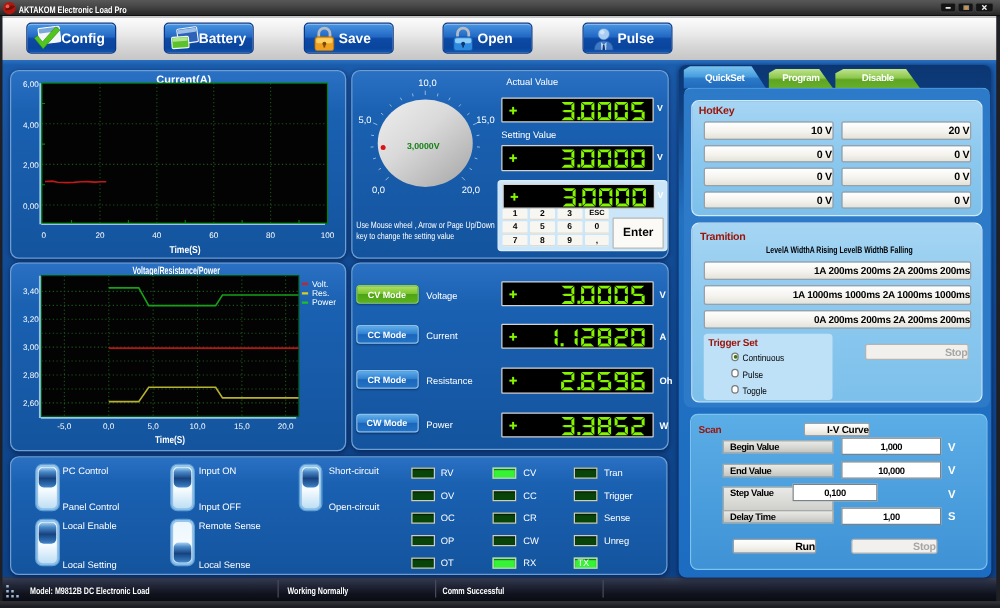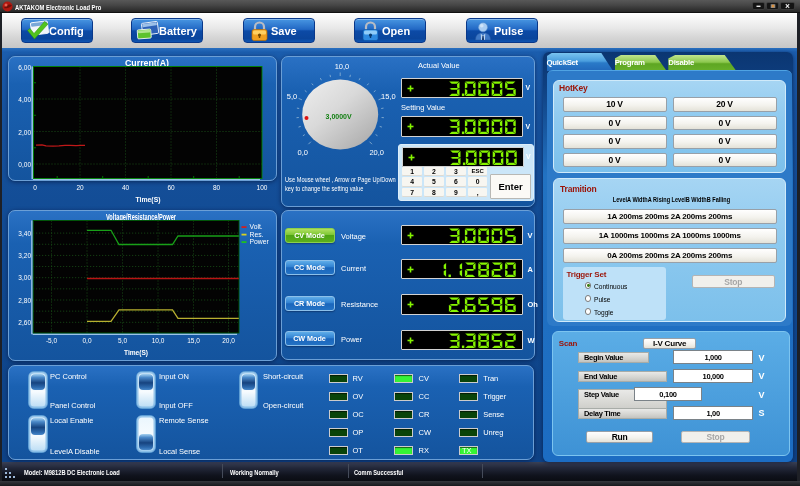--- a/index.html
+++ b/index.html
@@ -20,24 +20,24 @@
 .modebtn{position:absolute;width:50px;height:14.8px;border-radius:3px;background:linear-gradient(180deg,#5fade9 0%,#3182d2 45%,#1a66bc 52%,#2372c4 100%);border:1px solid #8cc0ea;color:#fff;font-weight:bold;font-size:7.2px;text-align:center;line-height:13.5px;box-shadow:0 1px 1.5px rgba(0,0,30,.35)}
 .modebtn.green{background:linear-gradient(180deg,#b0e060 0%,#7cc633 45%,#4ea414 50%,#5cb01c 100%);border-color:#8cd04a}
 .key{position:absolute;background:#f7f6f1;border-radius:1px;color:#000;font-weight:bold;font-size:6.8px;text-align:center;box-shadow:inset 0 -1px 0 #dddbd4}
 .switch{position:absolute;width:19.5px;height:38px;border-radius:6px;background:linear-gradient(180deg,#eaf6fd 0%,#f6fbfe 55%,#b9dcf4 100%);border:1px solid #5e9ed4;box-shadow:inset 0 0 0 1.5px rgba(120,180,228,.75)}
 .knob{position:absolute;left:2px;width:13.5px;height:16.5px;border-radius:4px;background:linear-gradient(180deg,#a6d2f0 0%,#4a88c8 22%,#16437f 55%,#2e6cb0 85%,#4a88c8 100%)}
 .knob.up{top:2px}.knob.down{bottom:2px}
 .led{position:absolute;width:19px;height:8.5px;background:#094409;border:1px solid #cccccc;box-shadow:inset 0 1px 1px rgba(0,0,0,.6)}
 .led.on{background:#35f435}
 .ledlab{position:absolute;color:#fff;font-size:7.5px;letter-spacing:-0.1px}
 .rc{position:absolute;left:542.5px;top:52px;width:250px;height:410px;border-radius:6px;background:linear-gradient(180deg,#0b3672 0%,#0e3f80 8%,#2272c2 30%,#1c6cc2 100%);box-shadow:0 1px 4px rgba(2,12,45,.55)}
-.tab{position:absolute;top:52.5px;height:18.5px;color:#fff;font-weight:bold;font-size:7.8px;letter-spacing:-0.3px;line-height:19px}
+.tab{position:absolute;top:52.5px;height:18.5px;color:#fff;font-weight:bold;font-size:7.8px;letter-spacing:-0.3px;text-align:center;line-height:19px}
 .sect{position:absolute;left:552.5px;width:233px;border-radius:6px;background:linear-gradient(180deg,#a6d5f3 0%,#8dc9ef 45%,#7cc0eb 100%);border:1px solid #cfeafa}
 .redlab{position:absolute;color:#9b1408;font-weight:bold;font-size:8.5px;letter-spacing:-0.2px}
-.wbtn{position:absolute;background:linear-gradient(180deg,#ffffff 0%,#f4f3ee 55%,#e4e2d8 100%);border:1px solid #98a0a8;border-radius:2px;color:#000;font-weight:bold;font-size:8.5px;letter-spacing:-0.2px;text-align:center}
+.wbtn{position:absolute;background:linear-gradient(180deg,#ffffff 0%,#f4f3ee 55%,#e4e2d8 100%);border:1px solid #98a0a8;border-radius:2px;color:#000;font-weight:bold;font-size:8.5px;letter-spacing:-0.2px;text-align:right}
 .wbtn.dis{background:#f1f0ec;color:#a6a6a6;border-color:#b4b4b4}
 .glab{position:absolute;background:linear-gradient(180deg,#e9e9e7 0%,#d4d4d0 60%,#c3c3bf 100%);border:1px solid #a8aca8;color:#000;font-weight:bold;font-size:7.5px;letter-spacing:-0.3px;padding-left:5px}
 .ginp{position:absolute;background:#fff;border:1px solid #7a8288;color:#000;font-weight:bold;font-size:7.5px;letter-spacing:-0.3px;text-align:center}
 .stext{position:absolute;color:#fff;font-weight:bold;font-size:7.5px;top:467.5px;transform:scaleX(0.76);transform-origin:0 0}
 </style></head>
 <body>
 <div id="titlebar"></div>
 <svg class="abs" style="left:2px;top:1px" width="12" height="11" viewBox="0 0 12 11">
     <circle cx="5.5" cy="5.5" r="5" fill="#b01810"></circle>
     <path d="M2 7 Q5 2 10 4 Q7 8 2 7Z" fill="#701008"></path>
@@ -105,21 +105,21 @@
       <circle cx="9.8" cy="4.8" r="1.8" fill="#cfe4f8"></circle>
       <path d="M3.5 19 Q3.5 11.8 11 11.8 Q18.5 11.8 18.5 19 Z" fill="#3e78c6" stroke="#2a5aa0" stroke-width="0.5"></path>
       <path d="M8.7 12.6 L11 14.8 L13.3 12.6 L12.9 19 L9.1 19 Z" fill="#b9d4f0"></path>
       <path d="M10.4 14.8 h1.2 l0.5 4.2 h-2.2 Z" fill="#16386e"></path>
     </svg>
 <div class="lab">Pulse</div>
   </div>
 <div id="main"></div>
 <div id="statusbar"></div>
 <div id="botborder"></div>
-<div class="panel" style="left:8px;top:55.5px;width:269px;height:125px">
+<div class="panel" style="left:8px;top:55.5px;width:269px;height:151px">
 <svg width="266" height="148" viewBox="0 0 266 148" style="position:absolute;left:0;top:0">
 <text x="138" y="9" fill="#fff" font-size="8.5" font-weight="bold" text-anchor="middle" textLength="44" lengthAdjust="spacingAndGlyphs">Current(A)</text>
 <rect x="24.5" y="9.5" width="228.5" height="112" fill="#030303"></rect>
 <path d="M23.2 9.5 V122.3 M24 122.3 H251" stroke="#9cc4e8" stroke-width="1.5" fill="none"></path>
 <path d="M71 9.5 V121.5 M116.5 9.5 V121.5 M162 9.5 V121.5 M207.5 9.5 V121.5 M24.5 42 H253 M24.5 74.5 H253 M24.5 107 H253" stroke="#1b5418" stroke-width="0.9" stroke-dasharray="1,2" fill="none"></path>
 <rect x="24.5" y="9.5" width="228.5" height="112" fill="none" stroke="#008500" stroke-width="0.9"></rect>
 <path d="M24.5 25.75 h2.5 M24.5 58.25 h2.5 M24.5 90.75 h2.5 M48.2 121.5 v-2.5 M93.7 121.5 v-2.5 M139.2 121.5 v-2.5 M184.7 121.5 v-2.5 M230.2 121.5 v-2.5" stroke="#008500" stroke-width="0.9"></path>
 <polyline points="27,88.2 33,87.9 37,88.8 44,89.1 50,88.9 56,88.4 61,88.3 67,88.7 72,88.4 76,88.4" fill="none" stroke="#c01818" stroke-width="1.3"></polyline>
 <text x="22" y="12.5" fill="#fff" font-size="6.5" text-anchor="end">6,00</text>
 <text x="22" y="45" fill="#fff" font-size="6.5" text-anchor="end">4,00</text>
@@ -200,21 +200,21 @@
 <circle cx="24.5" cy="61" r="2" fill="#dd1212"></circle>
 <text x="56.6" y="62.3" fill="#128012" font-size="7" font-weight="bold" text-anchor="middle">3,0000V</text>
 <text x="60" y="11.5" fill="#fff" font-size="7.5" text-anchor="middle">10,0</text>
 <text x="10" y="41.5" fill="#fff" font-size="7.5" text-anchor="middle">5,0</text>
 <text x="106.4" y="41.5" fill="#fff" font-size="7.5" text-anchor="middle">15,0</text>
 <text x="20.8" y="97.6" fill="#fff" font-size="7.5" text-anchor="middle">0,0</text>
 <text x="94.7" y="97.6" fill="#fff" font-size="7.5" text-anchor="middle">20,0</text>
 </svg>
 <div class="wlab" style="left:2.5px;top:118.5px;font-size:7.2px;transform:scaleX(0.79);transform-origin:0 0">Use Mouse wheel , Arrow or Page Up/Down</div>
 <div class="wlab" style="left:2.5px;top:127.5px;font-size:7.2px;transform:scaleX(0.79);transform-origin:0 0">key to change the setting value</div>
-<div class="wlab" style="left:136px;top:4px;font-size:7.5px">Actual Value</div>
+<div class="wlab" style="left:123px;top:4px;font-size:7.5px">Actual Value</div>
 <div class="disp" id="d1" style="left:119px;top:21px;width:122px;height:20.5px">
       <svg width="120" height="19" style="position:absolute;left:0;top:0">
         <rect x="5.5" y="8.7" width="6" height="1.6" fill="#86f500"></rect>
         <rect x="7.7" y="6.5" width="1.6" height="6" fill="#86f500"></rect>
         <polygon points="47.2,2.5 57.2,2.5 54.7,4.8 49.7,4.8" fill="#86f500"></polygon>
         <polygon points="57.5,2.9 57.5,9.5 55.1,8.6 55.1,5.1" fill="#86f500"></polygon>
         <polygon points="47.5,9.8 49.6,8.9 54.9,8.9 56.9,9.8 54.9,10.7 49.6,10.7" fill="#86f500"></polygon>
         <polygon points="57.5,10.1 57.5,16.7 55.1,14.5 55.1,11.0" fill="#86f500"></polygon>
         <polygon points="49.7,14.8 54.7,14.8 57.2,17.1 47.2,17.1" fill="#86f500"></polygon>
         <rect x="59.9" y="14.55" width="2.4" height="2.5" fill="#86f500"></rect>
@@ -489,21 +489,21 @@
 <div class="panel" style="left:8px;top:365px;width:526px;height:95px">
 <div class="switch" style="left:19.2px;top:4.7px">
       <div class="knob up"></div>
     </div>
 <div class="wlab" style="left:41px;top:6.3px;font-size:7.5px">PC Control</div>
 <div class="wlab" style="left:41px;top:34.5px;font-size:7.5px">Panel Control</div>
 <div class="switch" style="left:19.2px;top:49px">
       <div class="knob up"></div>
     </div>
 <div class="wlab" style="left:41px;top:49.5px;font-size:7.5px">Local Enable</div>
-<div class="wlab" style="left:41px;top:80.5px;font-size:7.5px">LevelA Disable</div>
+<div class="wlab" style="left:41px;top:80.5px;font-size:7.5px">Local Setting</div>
 <div class="switch" style="left:127.2px;top:4.7px">
       <div class="knob up"></div>
     </div>
 <div class="wlab" style="left:150px;top:6.3px;font-size:7.5px">Input ON</div>
 <div class="wlab" style="left:150px;top:34.5px;font-size:7.5px">Input OFF</div>
 <div class="switch" style="left:127.2px;top:49px">
       <div class="knob down"></div>
     </div>
 <div class="wlab" style="left:150px;top:49.5px;font-size:7.5px">Remote Sense</div>
 <div class="wlab" style="left:150px;top:80.5px;font-size:7.5px">Local Sense</div>
@@ -570,21 +570,21 @@
 <div class="abs" style="left:586.8px;top:284.3px;width:2.8px;height:2.8px;border-radius:50%;background:#3a7a10"></div>
 <div class="abs" style="left:593.5px;top:281.8px;font-size:7.5px;color:#000;transform:scaleX(0.88);transform-origin:0 0">Continuous</div>
 <div class="abs" style="left:584.8px;top:295.3px;width:6.5px;height:6.5px;border-radius:50%;background:#fff;border:1px solid #7a7a7a"></div>
 <div class="abs" style="left:593.5px;top:294.8px;font-size:7.5px;color:#000;transform:scaleX(0.88);transform-origin:0 0">Pulse</div>
 <div class="abs" style="left:584.8px;top:308.3px;width:6.5px;height:6.5px;border-radius:50%;background:#fff;border:1px solid #7a7a7a"></div>
 <div class="abs" style="left:593.5px;top:307.8px;font-size:7.5px;color:#000;transform:scaleX(0.88);transform-origin:0 0">Toggle</div>
 <div class="wbtn dis" style="left:691.5px;top:275.4px;width:83.5px;height:13px;line-height:12px">Stop</div>
 <div class="abs" style="left:552px;top:330.5px;width:238px;height:125.5px;border-radius:6px;background:linear-gradient(180deg,#5bade6,#3e92d5);border:1px solid #7cc4f0"></div>
 <div class="redlab" style="left:558.8px;top:339px;font-size:8px">Scan</div>
 <div class="wbtn" style="left:643.3px;top:338.4px;width:52.7px;height:10.5px;line-height:9.5px;font-size:8px">I-V Curve</div>
-<div class="glab" style="left:578px;top:352.4px;width:71px;height:11px;line-height:10px">Begin Value</div>
+<div class="glab" style="left:578px;top:352.4px;width:89px;height:11px;line-height:10px">Begin Value</div>
 <div class="ginp" style="left:673.3px;top:350.1px;width:79.6px;height:14.3px;line-height:13.3px">1,000</div>
 <div class="unit" style="left:758.4px;top:352.5px;font-size:9px">V</div>
 <div class="glab" style="left:578px;top:370.9px;width:89px;height:11px;line-height:10px">End Value</div>
 <div class="ginp" style="left:673.3px;top:368.6px;width:79.6px;height:14.3px;line-height:13.3px">10,000</div>
 <div class="unit" style="left:758.4px;top:371px;font-size:9px">V</div>
 <div class="glab" style="left:578px;top:389.4px;width:89px;height:27px;line-height:10px">Step Value</div>
 <div class="ginp" style="left:634px;top:387.1px;width:68px;height:14.3px;line-height:13.3px">0,100</div>
 <div class="unit" style="left:758.4px;top:389.5px;font-size:9px">V</div>
 <div class="glab" style="left:578px;top:407.9px;width:89px;height:11px;line-height:10px">Delay Time</div>
 <div class="ginp" style="left:673.3px;top:405.6px;width:79.6px;height:14.3px;line-height:13.3px">1,00</div>

